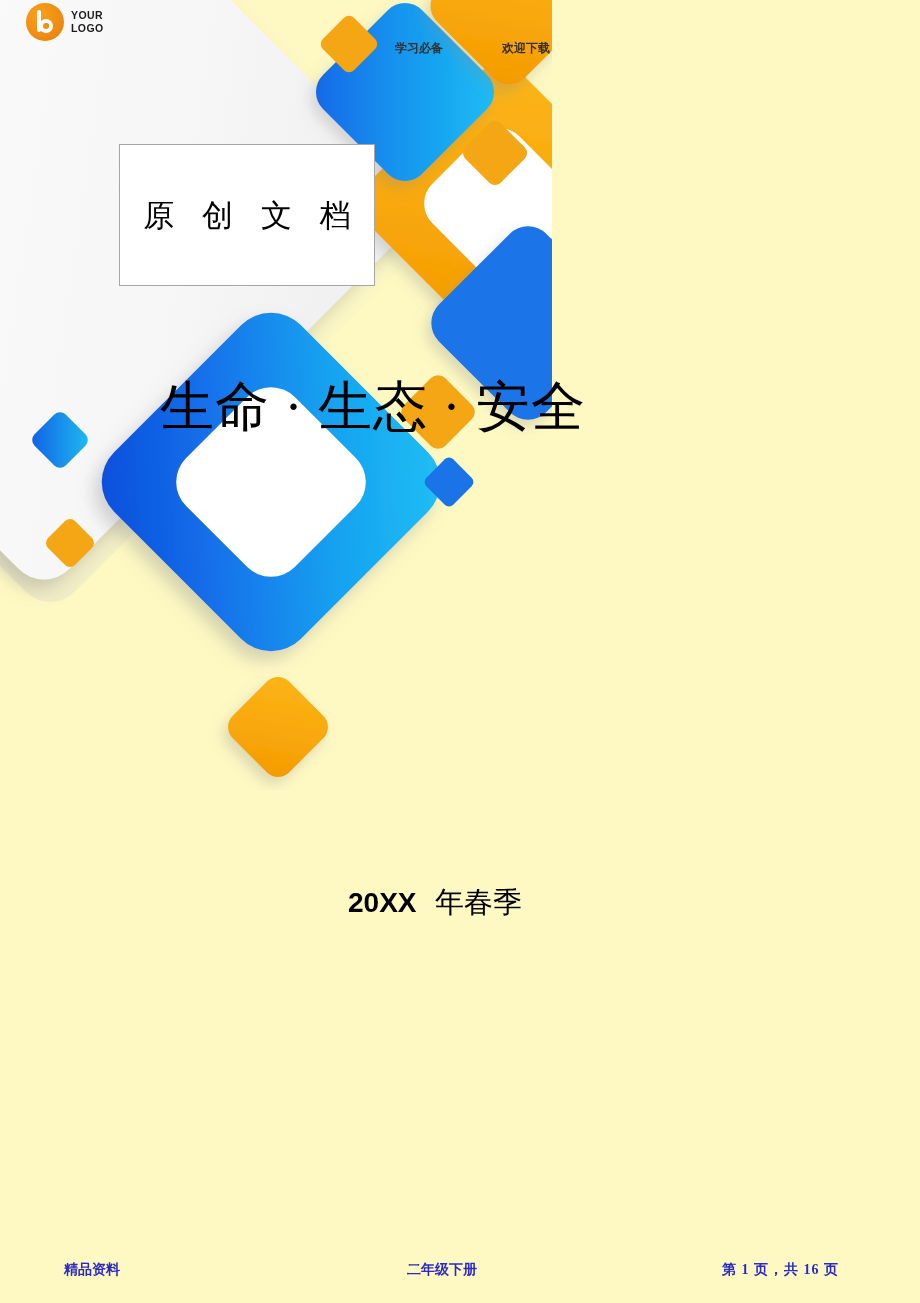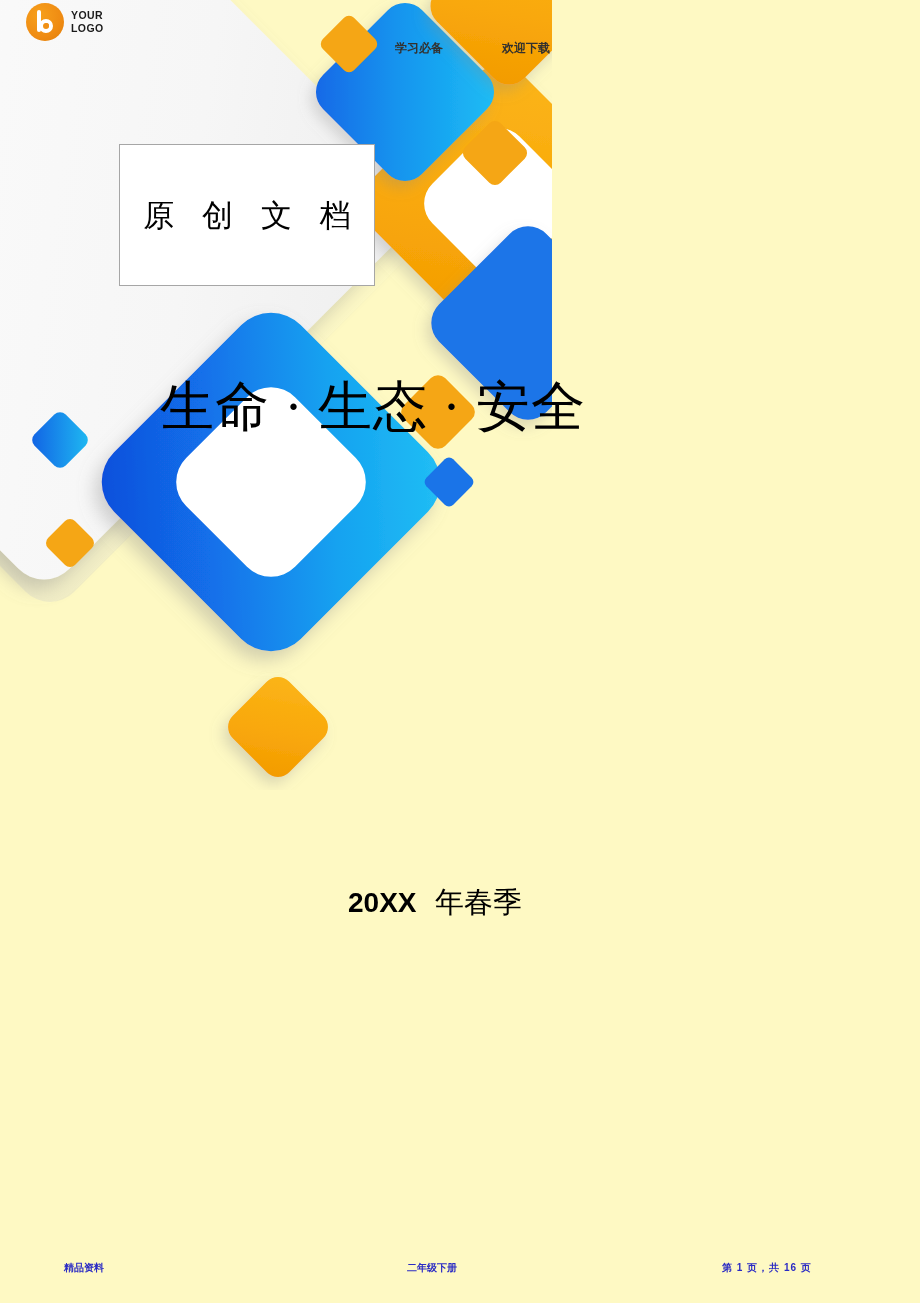--- a/index.html
+++ b/index.html
@@ -183,23 +183,23 @@
   .footer {
     position: absolute;
     left: 0;
     top: 1258px;
     width: 920px;
     height: 30px;
     z-index: 28;
   }
   .footer span {
     position: absolute;
-    font-family: Liberation Sans, sans-serif;
+    font-family: Liberation Serif, serif;
     font-weight: bold;
-    font-size: 10px;
+    font-size: 14px;
     color: #2b2bc4;
     white-space: nowrap;
   }
   .f-left   { left: 64px;  top: 3px; }
   .f-center { left: 407px; top: 3px; }
   .f-right  { left: 722px; top: 3px; letter-spacing: 1px; }
 </style>
 </head>
 <body>
 

